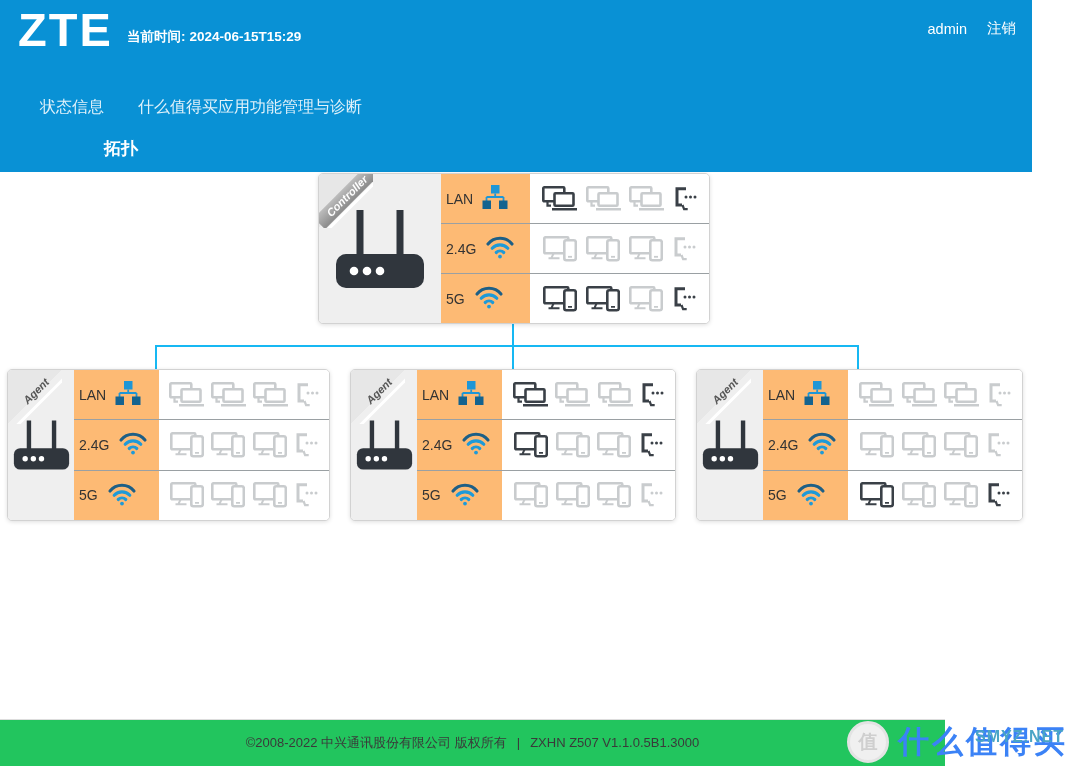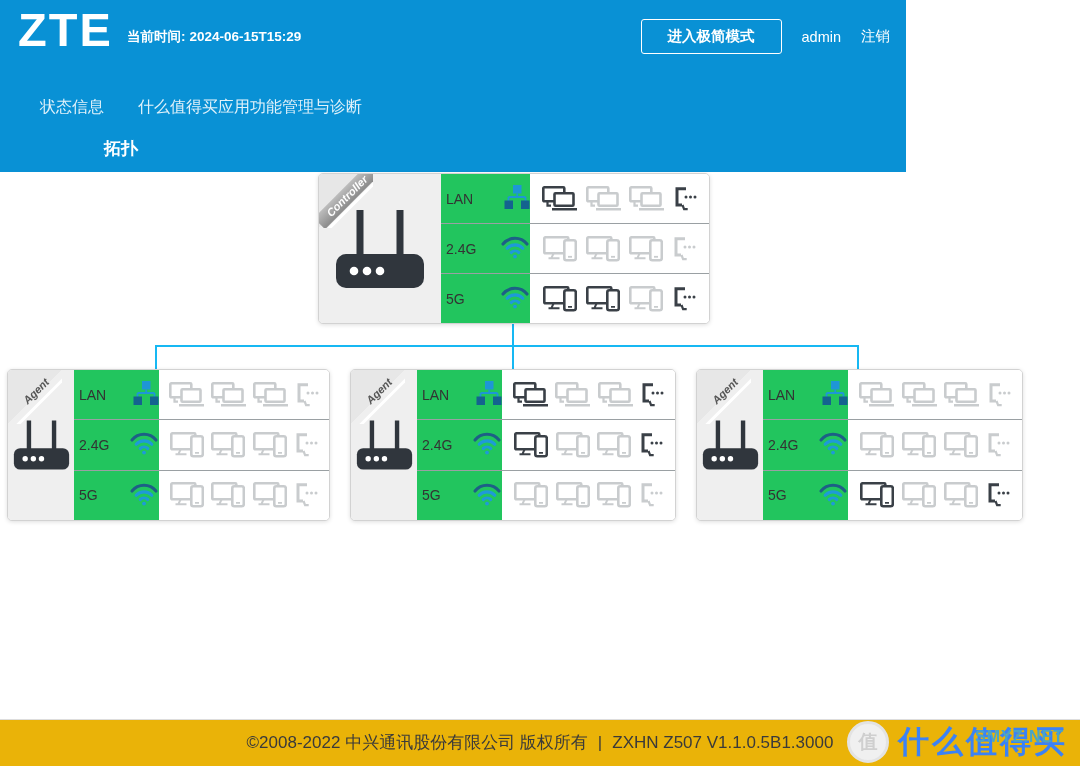--- a/index.html
+++ b/index.html
@@ -1,20 +1,20 @@
 <!DOCTYPE html>
 <html style="--blue: #0991d5; --line: #16b8f3; --wm: #4aa5c6;"><head>
 <meta charset="utf-8">
 <style>
   html,body{margin:0;padding:0;background:#fff;}
   .screen{position:relative;width:1080px;height:766px;overflow:hidden;
           font-family:"Liberation Sans",sans-serif;background:#fff;}
 
   
-  .header{position:absolute;left:0;top:0;width:906px;height:172px;background:var(--blue,#0991d5);}
+  .header{position:absolute;left:0;top:0;width:1032px;height:172px;background:var(--blue,#0991d5);}
   .logo{position:absolute;left:18px;top:2px;font-size:47px;font-weight:bold;color:#fff;letter-spacing:2px;}
   .time{position:absolute;left:127px;top:28px;font-size:13.5px;color:#fff;font-weight:bold;}
   .time span{margin-right:4px;margin-top:12px;}
   .hdr-right{position:absolute;right:16px;top:19px;display:flex;align-items:center;gap:20px;}
   .simple-btn{background:transparent;border:1px solid #fff;border-radius:3px;color:#fff;
               font-size:14.5px;font-weight:bold;padding:7px 26px;cursor:pointer;
               font-family:"Liberation Sans",sans-serif;}
   .hdr-link{color:#fff;font-size:14.5px;font-weight:normal;cursor:pointer;}
   .nav{position:absolute;left:40px;top:97px;display:flex;}
   .nav-item{color:rgba(255,255,255,.88);font-size:16px;cursor:pointer;white-space:nowrap;}
@@ -22,43 +22,43 @@
 
   
   .node{position:absolute;background:#fff;border:1px solid #d2d2d2;border-radius:5px;
         box-shadow:0 1px 4px rgba(0,0,0,.13);display:flex;overflow:hidden;z-index:2;}
   .router-col{background:#efefef;display:flex;align-items:center;justify-content:center;flex:none;}
   .node.controller .router-col{width:122px;}
   .node.agent .router-col{width:66px;}
   .rows{flex:1;display:flex;flex-direction:column;}
   .node-row{flex:1;display:flex;align-items:stretch;}
   .node-row + .node-row{border-top:1px solid #9aa0a3;}
-  .band-cell{background:#22c55e;display:flex;align-items:center;gap:9px;padding-left:5px;flex:none;justify-content:space-between;}
+  .band-cell{background:#fdba74;display:flex;align-items:center;gap:9px;padding-left:5px;flex:none;}
   .node.controller .band-cell{width:84px;}
   .node.agent .band-cell{width:80px;}
   .band-label{font-size:14px;color:#333;}
   .devices{flex:1;display:flex;align-items:center;justify-content:space-evenly;background:#fff;padding:0 4px;}
   .dev{display:flex;align-items:center;}
 
   
   .corner{position:absolute;top:0;left:0;width:54px;height:54px;overflow:hidden;z-index:3;
           background:linear-gradient(135deg,#e7e7e7 49.5%,rgba(0,0,0,0) 50%);}
   .corner::after{content:'';position:absolute;left:-12px;top:25px;width:100px;height:3px;
                  background:#fff;transform:rotate(-45deg);}
   .ribbon-text{position:absolute;left:-3px;top:15px;width:62px;text-align:center;
                transform:rotate(-45deg);font-size:11px;font-style:italic;font-weight:bold;color:#555;}
   .node.controller .ribbon-text{color:#fff;background:linear-gradient(180deg,#bdbdbd,#8a8a8a);
                padding:2px 0;width:78px;left:-11px;top:14px;}
 
   
   .conn{position:absolute;background:var(--line,#16b8f3);z-index:1;}
 
   
-  .footer{position:absolute;left:0;bottom:0;width:1080px;height:46px;background:#eab308;
-          border-top:1px solid #ddd;text-align:center;line-height:46px;font-size:17px;color:#3a3a3a;}
+  .footer{position:absolute;left:0;bottom:0;width:945px;height:46px;background:#22c55e;
+          border-top:1px solid #ddd;text-align:center;line-height:46px;font-size:13px;color:#3a3a3a;}
   .footer span{margin:0 5px;}
 
   
   .watermark{position:absolute;right:12px;bottom:3px;display:flex;align-items:center;z-index:6;}
   .wm-badge{width:36px;height:36px;border-radius:50%;background:#f0f0f0;border:3px solid #e3e3e3;
             color:#cfcfcf;font-size:19px;font-weight:bold;display:flex;align-items:center;
             justify-content:center;margin-right:9px;}
   .wm-text{font-size:31px;color:#3b82f6;font-weight:bold;letter-spacing:3px;}
   .wm-site{position:absolute;right:4px;bottom:17px;color:var(--wm,#4aa5c6);font-size:16px;
            font-weight:bold;letter-spacing:1px;}
@@ -67,21 +67,20 @@
 <body>
 
 <div class="screen">
 
   <div class="header">
     <div class="logo">ZTE</div>
     <div class="time">
       <span>当前时间:</span><span>2024-06-15T15:29</span>
     </div>
     <div class="hdr-right">
-      <button class="simple-btn">进入极简模式</button>
       <span class="hdr-link">admin</span>
       <span class="hdr-link">注销</span>
     </div>
     <div class="nav" id="nav">
         <span class="nav-item">状态信息</span>
         <span class="nav-item active">拓扑</span>
         <span class="nav-item">什么值得买</span>
         <span class="nav-item">应用功能</span>
         <span class="nav-item">管理与诊断</span>
       </div>

